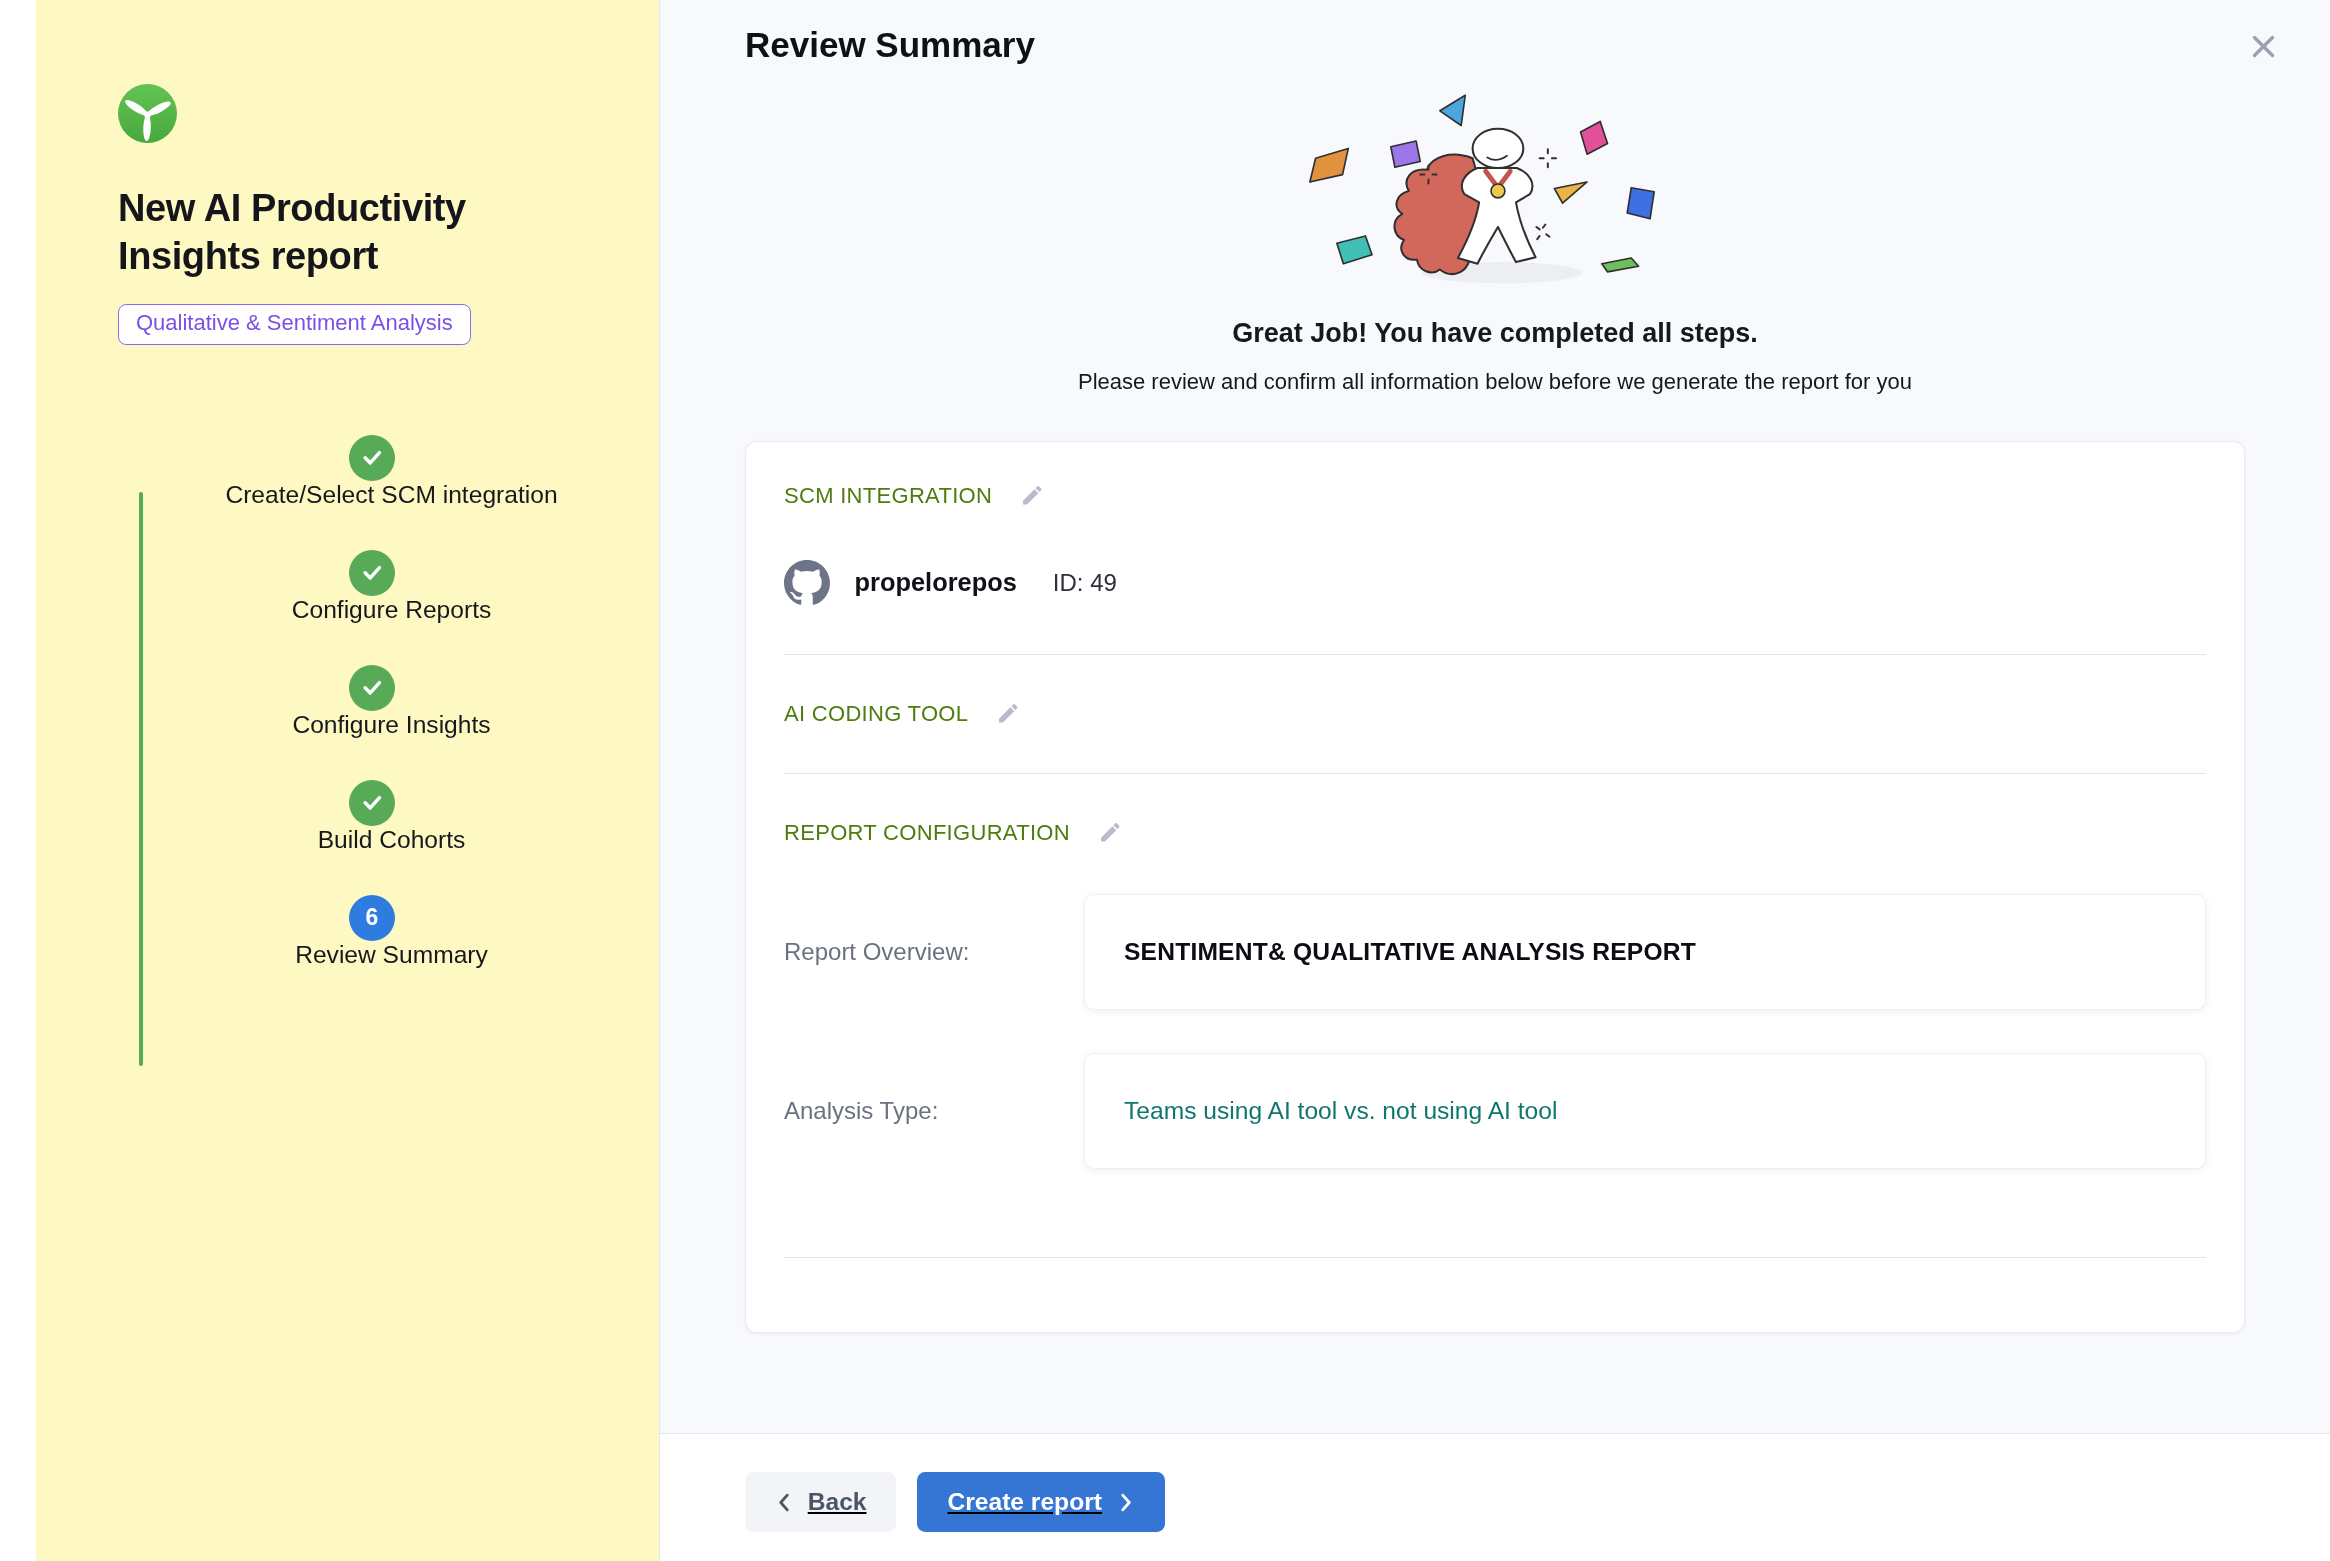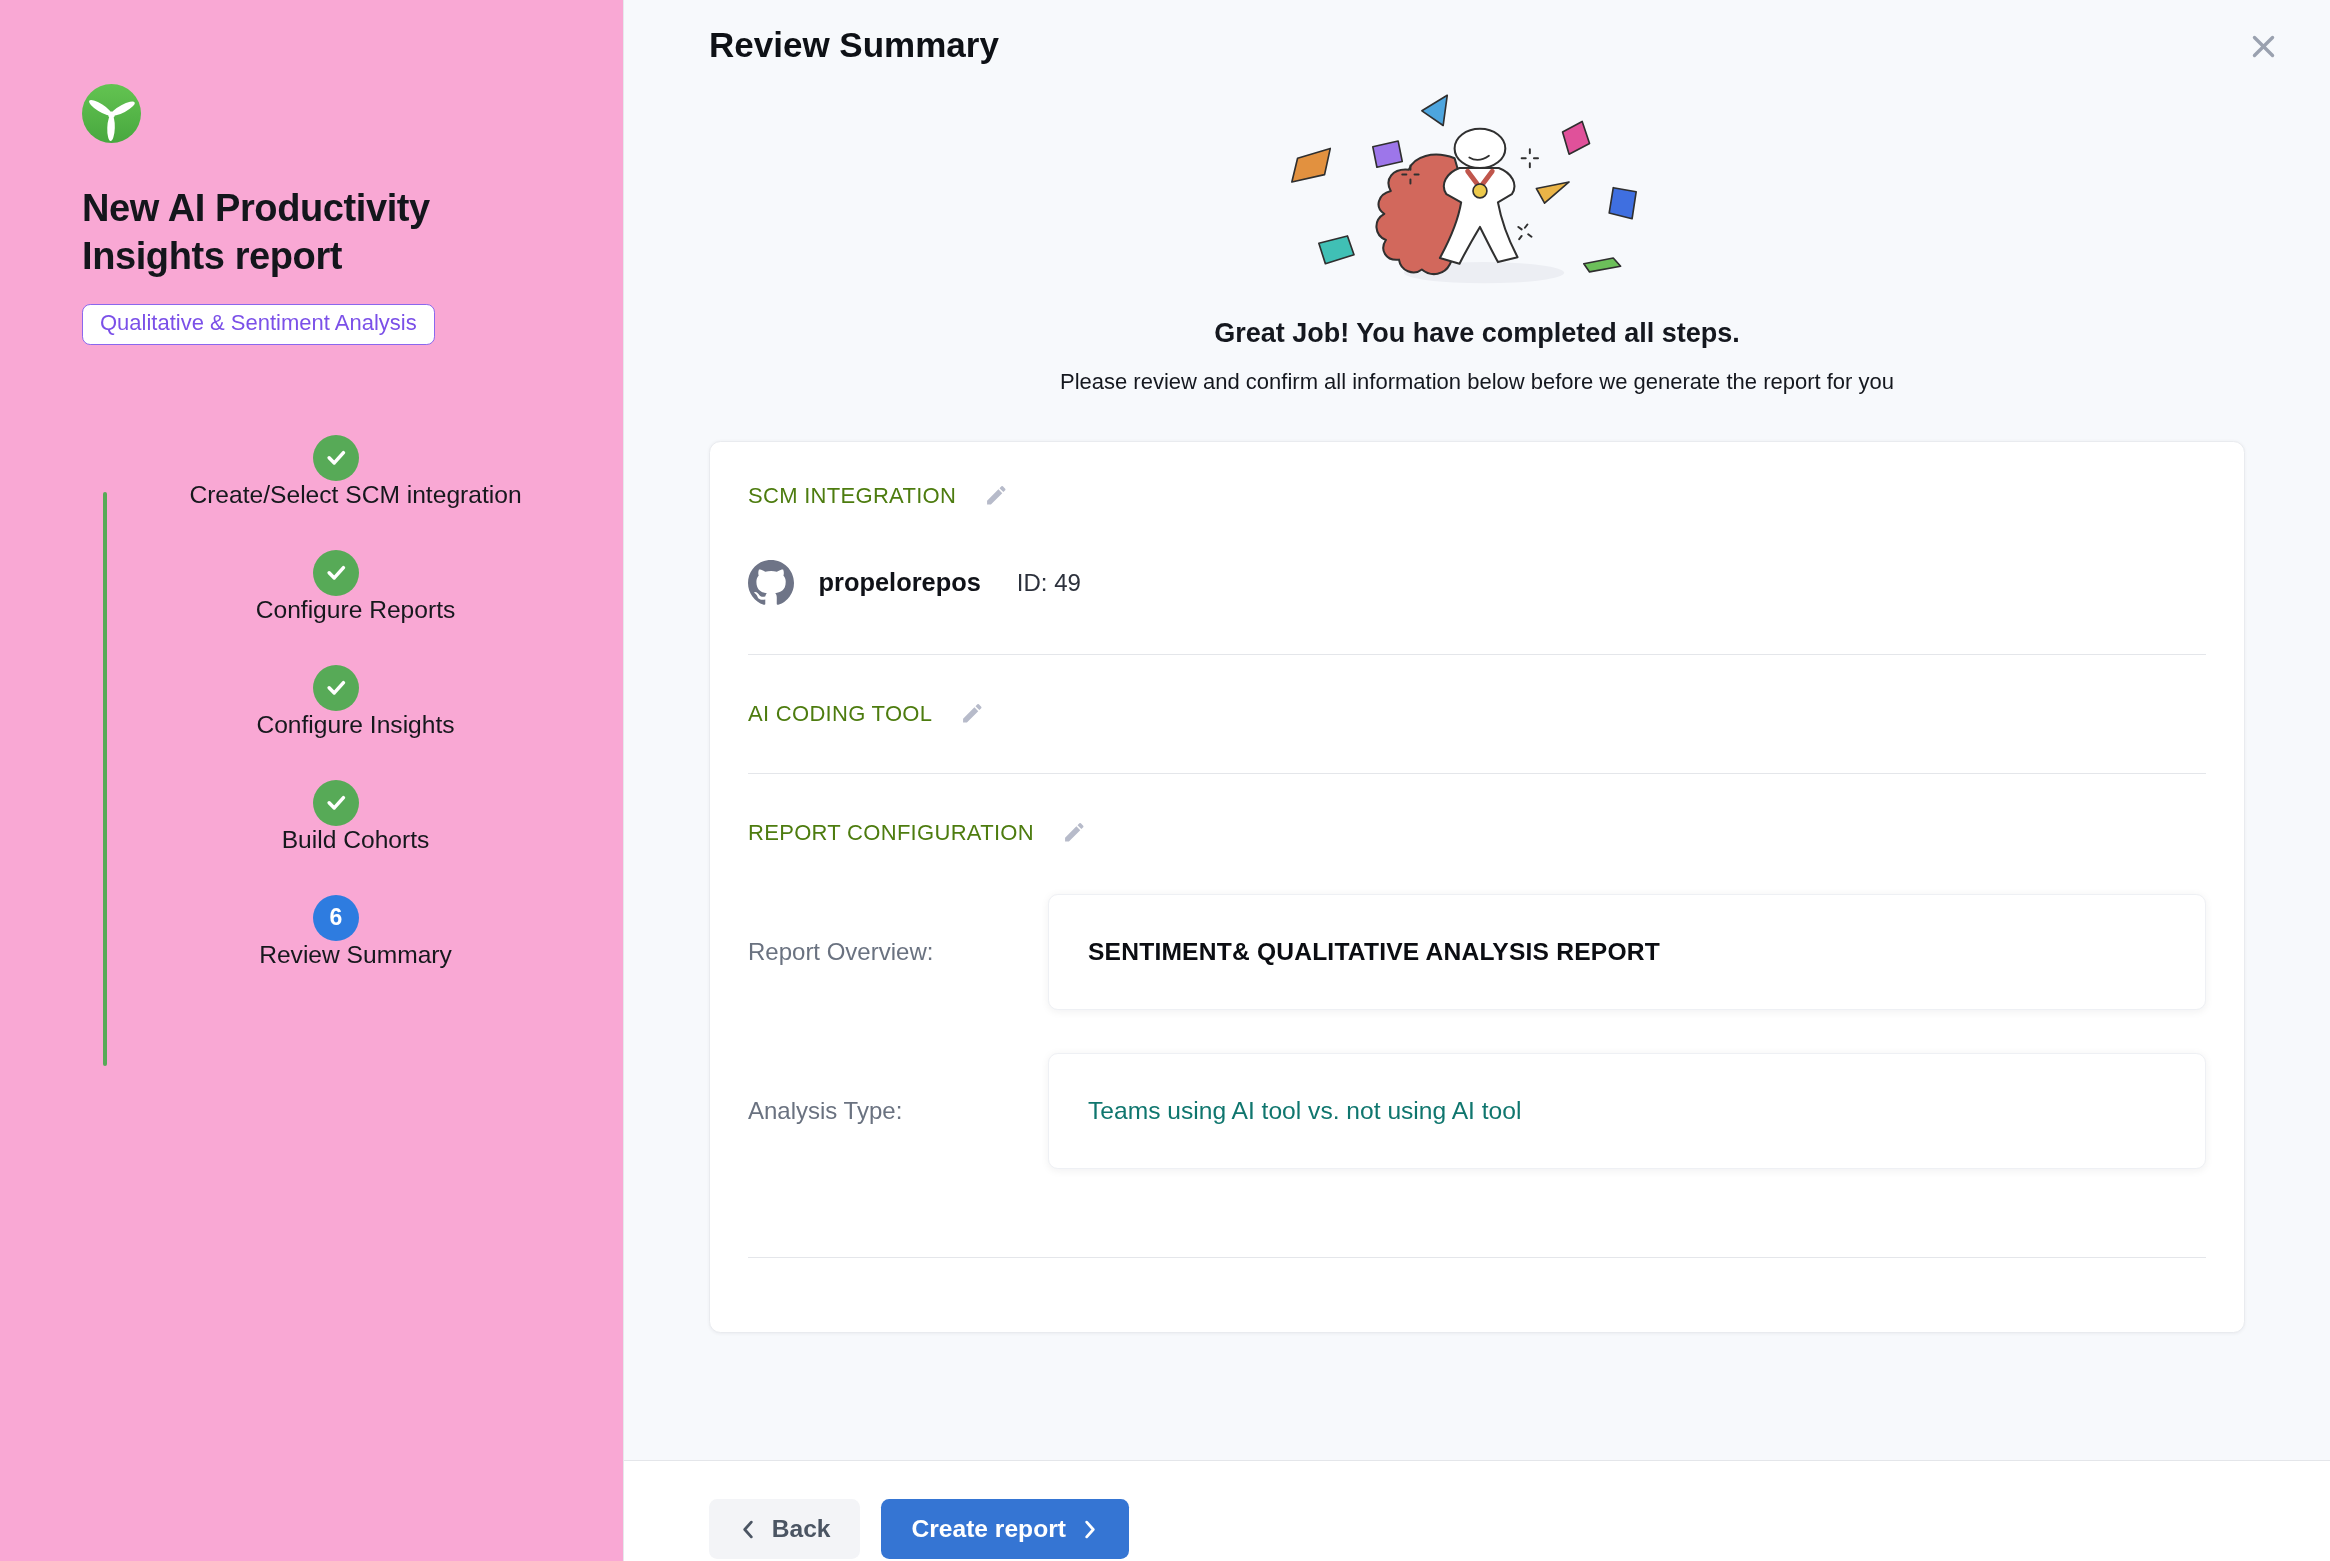--- a/index.html
+++ b/index.html
@@ -5,22 +5,23 @@
   * { box-sizing: border-box; }
   html,body { margin:0; padding:0; background:#ffffff; }
   .screen {
     position:relative; width:2330px; height:1562px; overflow:hidden;
     display:flex; font-family:"Liberation Sans", sans-serif; background:#ffffff;
   }
 
   
   .sidebar {
     width:624px; min-width:624px; height:100%;
-    background:#f9a8d4; border-right:1.6px solid #e6e8ec;
+    background:#fef9c3; border-right:1.6px solid #e6e8ec;
     padding:84px 33px 0 82px;
+    margin-left:36px;
   }
   .logo-badge { width:59px; height:59px; display:block; }
   .sidebar-title {
     margin-top:41px; font-size:38px; font-weight:700; color:#14161c;
     line-height:1.27; letter-spacing:-0.4px; max-width:459px;
   }
   .type-badge {
     display:inline-block; margin-top:23px; padding:5.7px 17px 7.4px;
     border:1.6px solid #8a67ee; border-radius:8.2px;
     color:#7b50e8; font-size:22px; background:#ffffff;
@@ -78,23 +79,23 @@
   .field-value-box {
     flex:1; background:#ffffff; border:0.8px solid #eef0f4; border-radius:9.8px;
     box-shadow:0 1.6px 8.2px rgba(16,24,40,0.06); padding:43px 39px; font-size:24.6px;
   }
   .field-value-box.bold  { font-weight:700; color:#0b0d12; letter-spacing:0.2px; }
   .field-value-box.muted { color:#0f766e; }
   .card-tail { height:74px; }
 
   
   .footer {
-    position:absolute; left:0; right:0; bottom:0; height:102px;
+    position:absolute; left:0; right:0; bottom:0; height:129px;
     background:#ffffff; border-top:1.6px solid #e4e6ea;
-    padding:38px 0 0 85px; display:flex; gap:21px;
+    padding:38px 0 0 85px; display:flex; gap:21px;text-decoration:underline;
   }
   .btn {
     display:inline-flex; align-items:center; justify-content:center; gap:14.7px;
     height:60px; border-radius:8.2px; font-size:24.6px; font-weight:700;
     padding:0 30px; border:none; cursor:pointer; font-family:"Liberation Sans",sans-serif;
   }
   .btn-back { background:#f3f4f7; color:#4b5563; }
   .btn-primary { background:#3575d3; color:#ffffff; }
 </style>
 </head>

